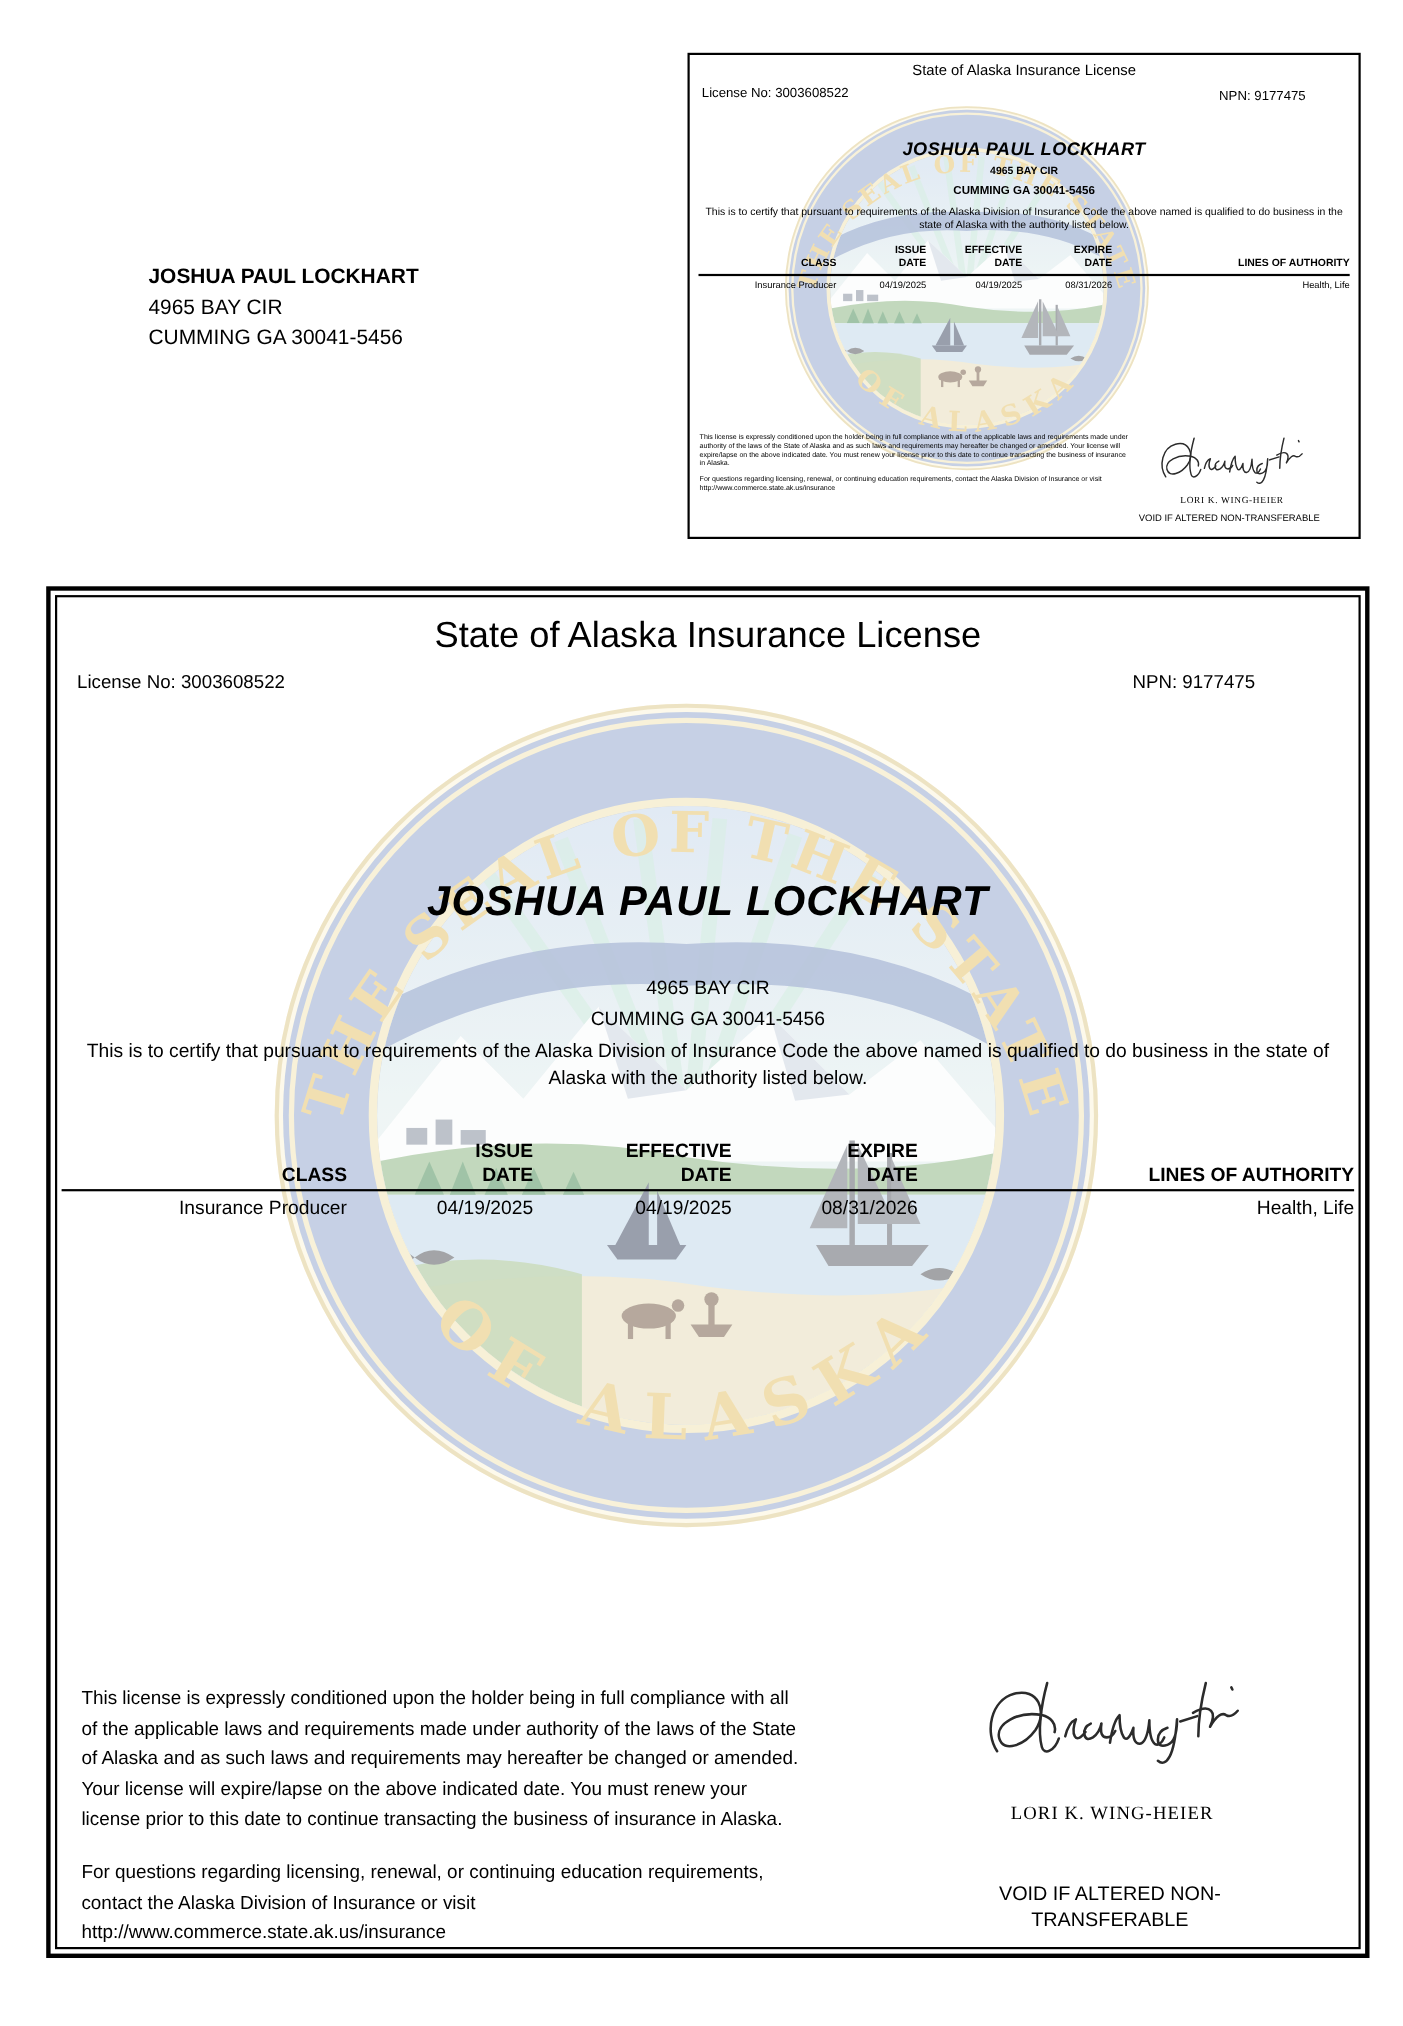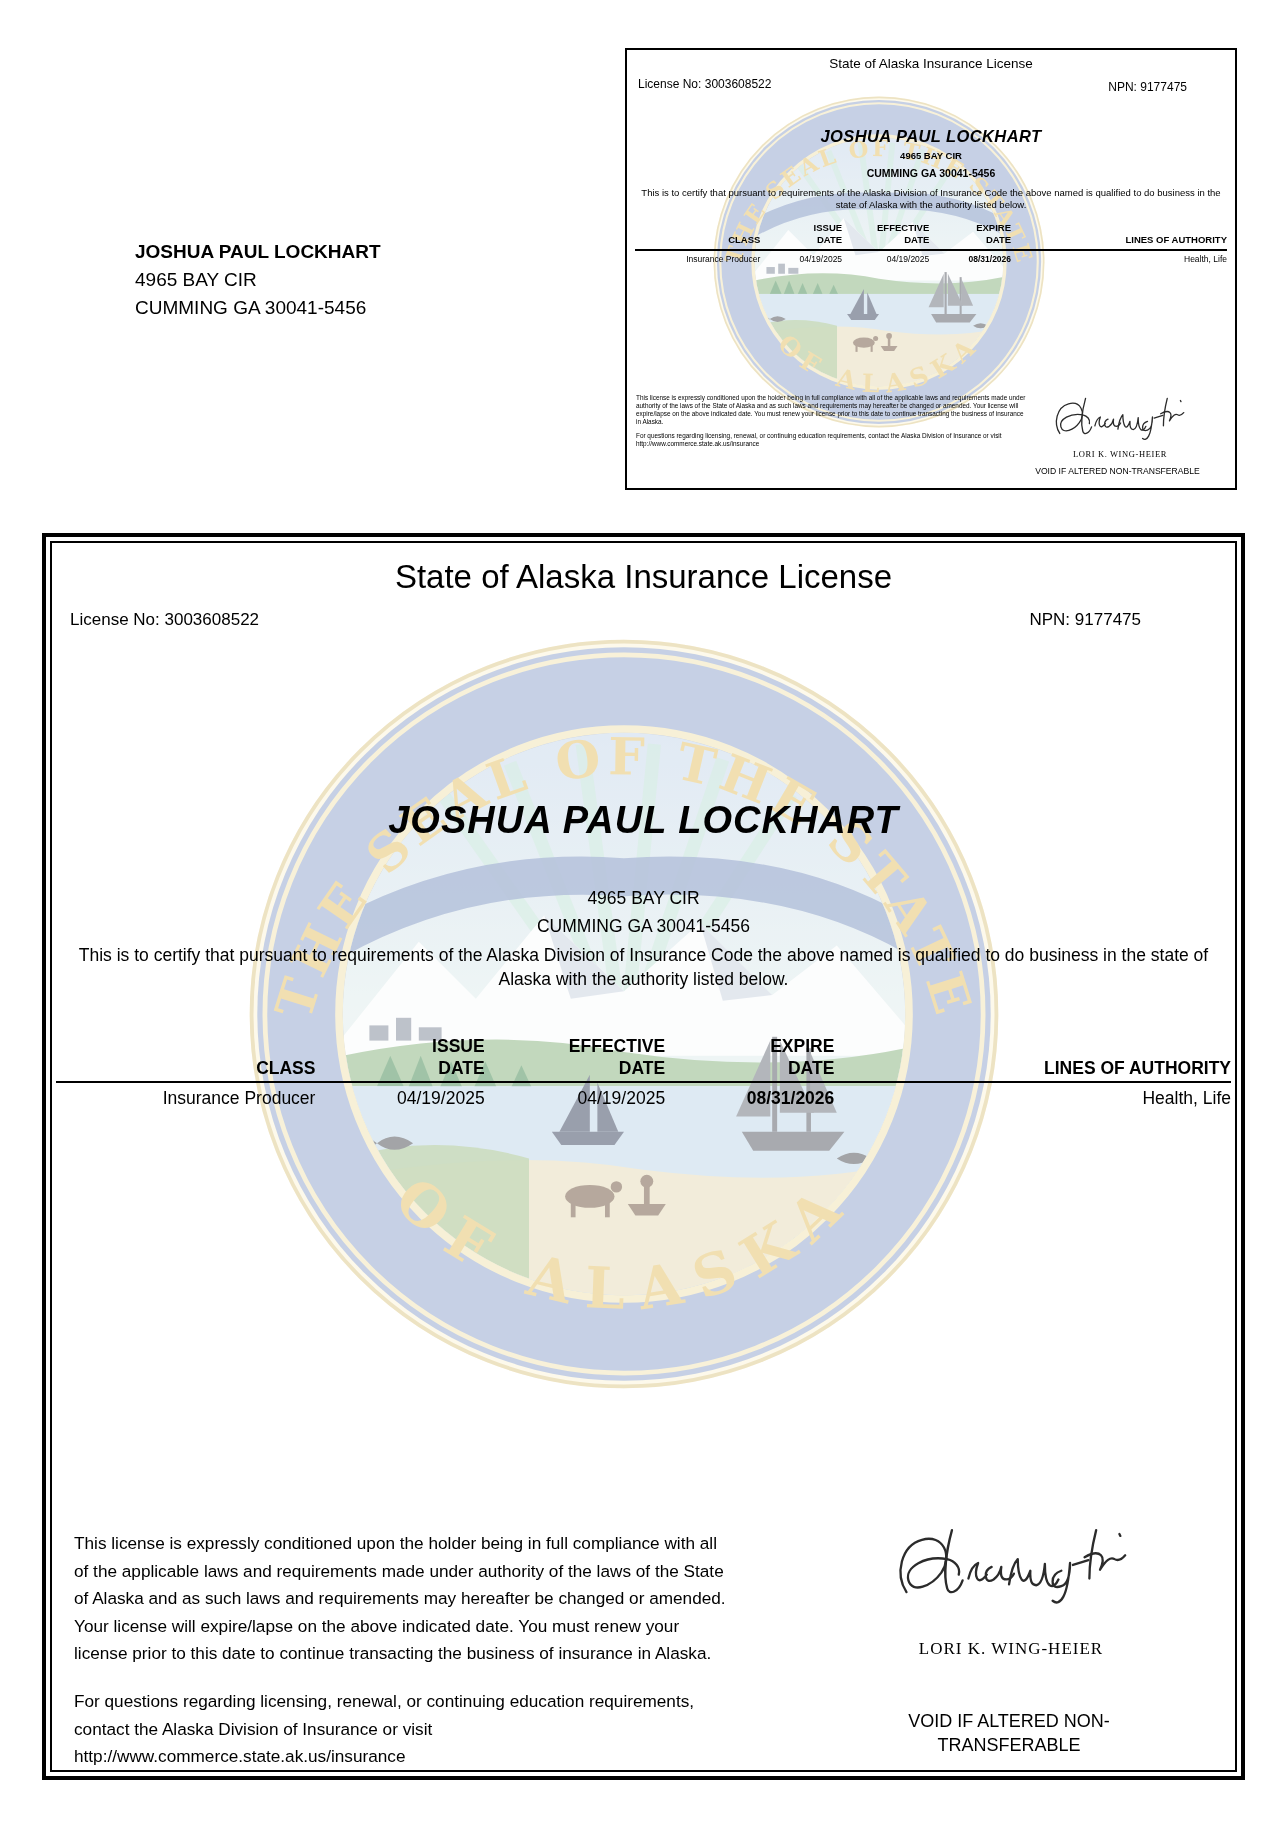--- a/index.html
+++ b/index.html
@@ -19,21 +19,21 @@
   .card-title{left:0;right:0;top:6px;font-size:13.5px;}
   .card-licno{left:11px;top:27px;font-size:12px;}
   .card-npn{right:48px;top:30px;font-size:12px;}
   .card-name{left:0;right:0;top:77px;font-size:16.5px;font-weight:bold;font-style:italic;letter-spacing:.4px;}
   .card-a1{left:0;right:0;top:100px;font-size:9.5px;font-weight:bold;}
   .card-a2{left:0;right:0;top:117px;font-size:10.5px;font-weight:bold;}
   .card-cert{left:14px;right:14px;top:137px;font-size:9.5px;line-height:12px;}
   .card-table{left:8px;right:8px;top:172px;}
   .trow{display:flex;}
   .tcol{text-align:right;}
-  .w0{width:23%;} .w1{width:15%;} .w2{width:16%;} .w3{width:15%;font-weight:bold;} .w4{width:31%;padding-left:47px;}
+  .w0{width:23%;} .w1{width:15%;} .w2{width:16%;} .w3{width:15%;} .w4{width:31%;padding-left:47px;}
   .card-table .h{font-size:9.5px;font-weight:bold;line-height:12px;min-height:12px;}
   .card-table .rule{border-top:2px solid #000;margin-top:3px;}
   .card-table .d{font-size:8.5px;line-height:13px;padding-top:2px;}
   .card-legal{left:9px;top:344px;width:392px;font-size:6.4px;line-height:7.9px;}
   .card-legal p{margin:0 0 6px 0;}
   .card-sig-script{left:424px;top:340px;width:136px;height:54px;}
   .card-signer{left:398px;top:399px;width:190px;text-align:center;
                font-family:"Liberation Serif","DejaVu Serif",serif;font-size:8.5px;letter-spacing:.6px;}
   .card-void{left:383px;top:416px;width:215px;text-align:center;font-size:8.6px;white-space:nowrap;}
 

